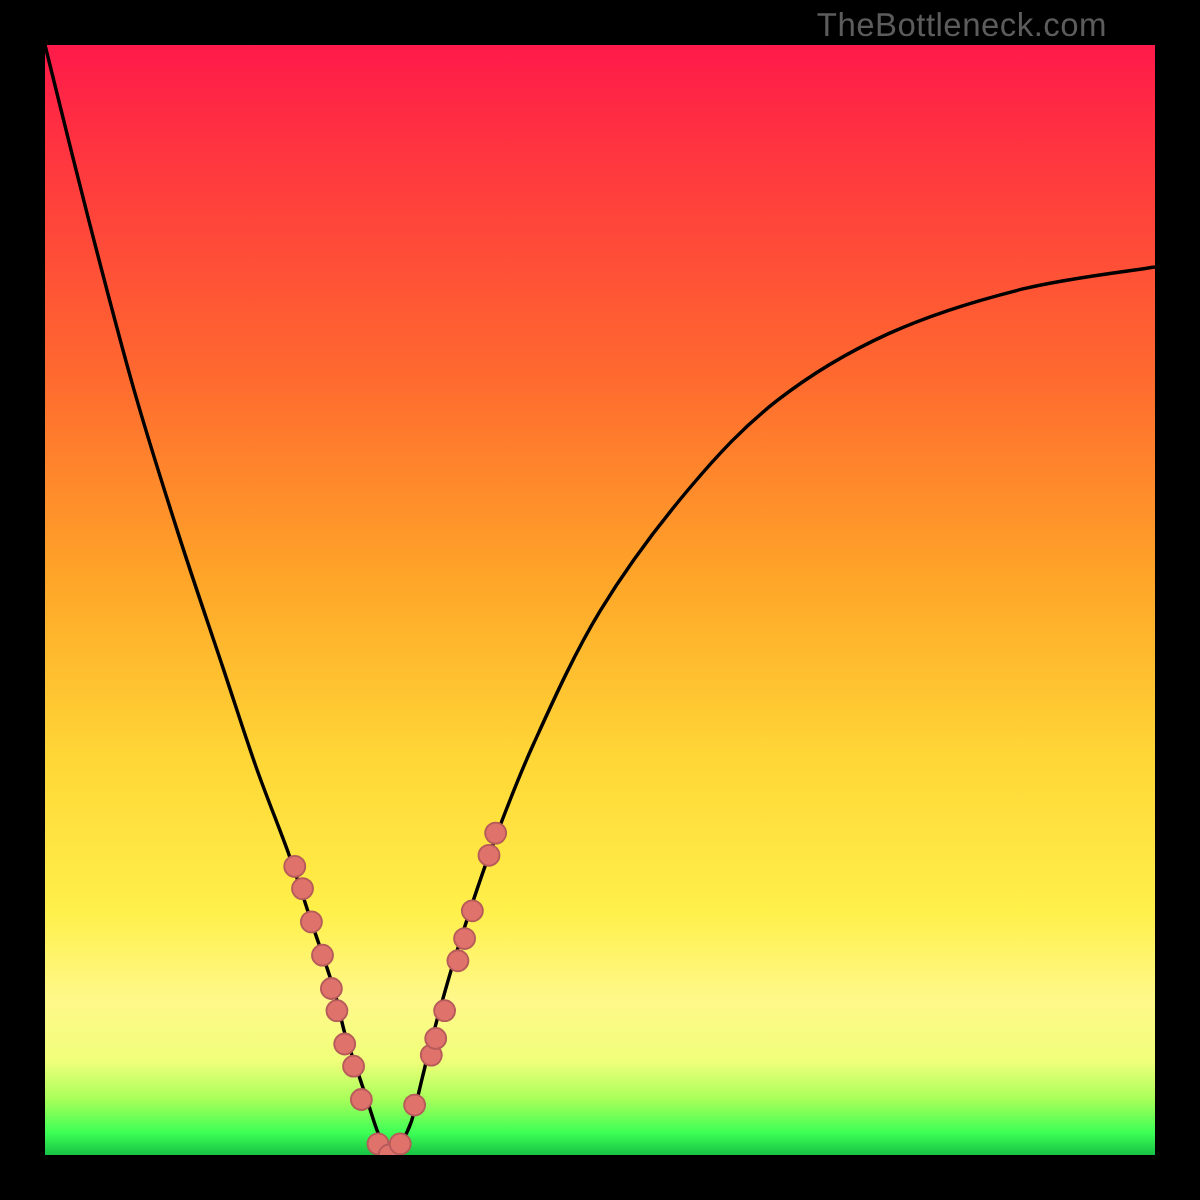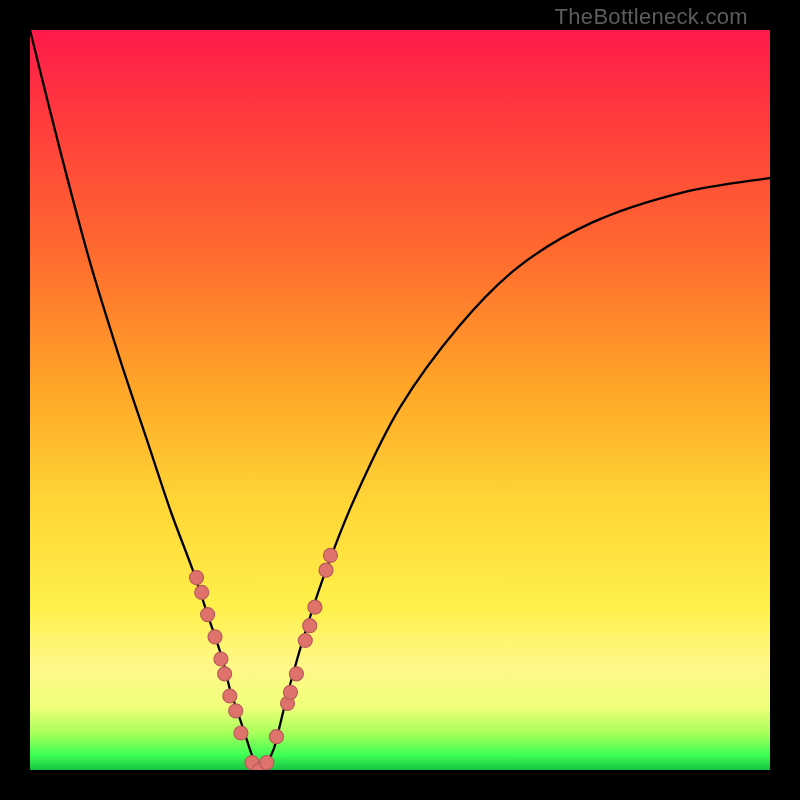--- a/index.html
+++ b/index.html
@@ -11,21 +11,20 @@
     background: #000;
     font-family: Arial, Helvetica, sans-serif;
   }
   .frame {
     position: absolute;
     top: 0;
     left: 0;
     width: 748px;
     height: 800px;
     background: #000;
-    padding-left: 10px;
   }
   .plot-area {
     position: absolute;
     top: 30px;
     left: 30px;
     width: 740px;
     height: 740px;
     
     background: linear-gradient(
       to bottom,

